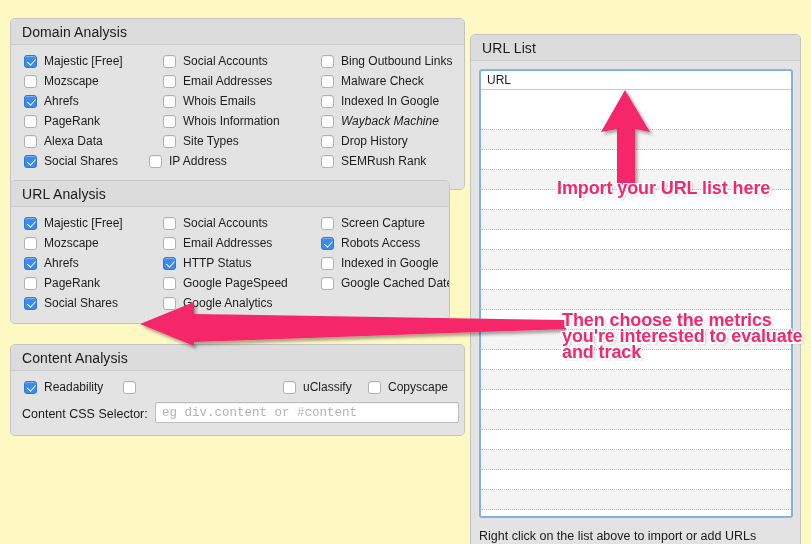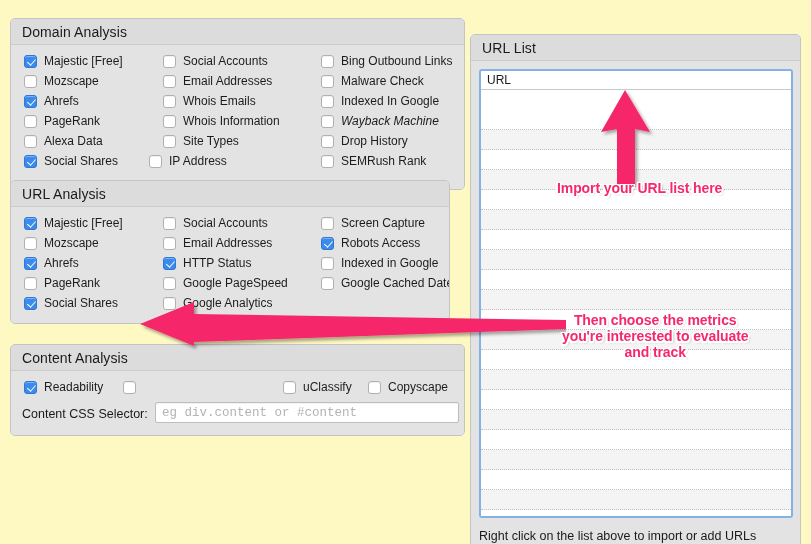--- a/index.html
+++ b/index.html
@@ -151,32 +151,31 @@
   .hint {
     position: absolute;
     font-size: 12.5px;
     color: #1a1a1a;
   }
 
   
   .anno-text {
     position: absolute;
     font-weight: bold;
-    font-size: 14px;
+    font-size: 18px;
     line-height: 16px;
     color: #f5286b;
     text-shadow:
       -1.5px -1.5px 0 #fff,  1.5px -1.5px 0 #fff,
       -1.5px  1.5px 0 #fff,  1.5px  1.5px 0 #fff,
       -1.5px 0 0 #fff, 1.5px 0 0 #fff,
        0 -1.5px 0 #fff, 0 1.5px 0 #fff,
        2px 2px 2px rgba(0,0,0,0.25);
     white-space: pre;
     letter-spacing: -0.1px;
-    text-align: center;
   }
   .arrow-svg { position: absolute; pointer-events: none; }
 </style>
 </head>
 <body>
 
 <div id="root">
 
   <div class="group" id="g-domain" style="left:10px; top:18px; width:455px; height:172px;">
     <div class="group-header">

